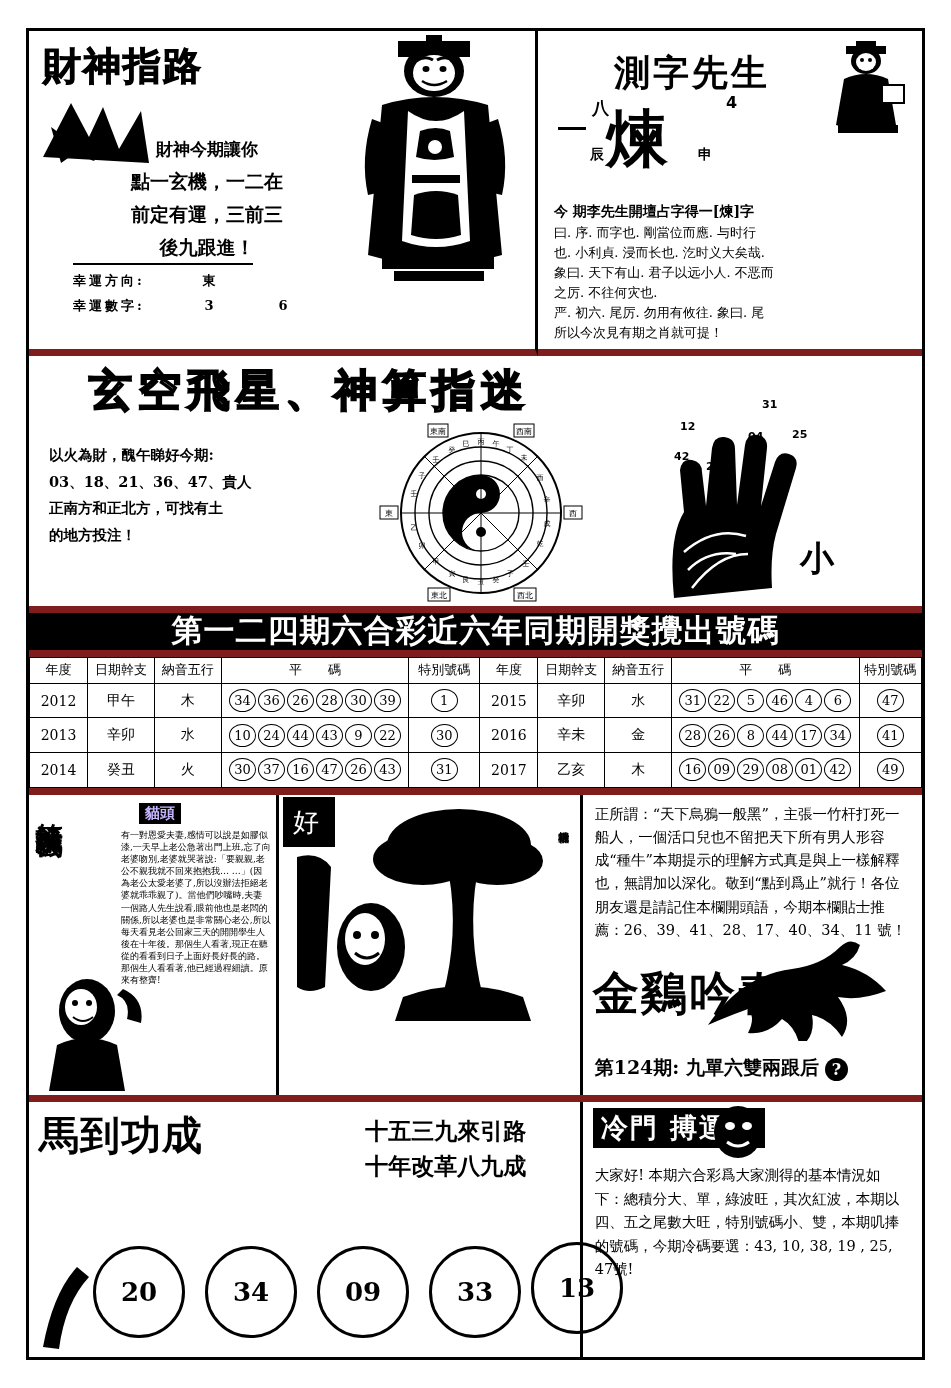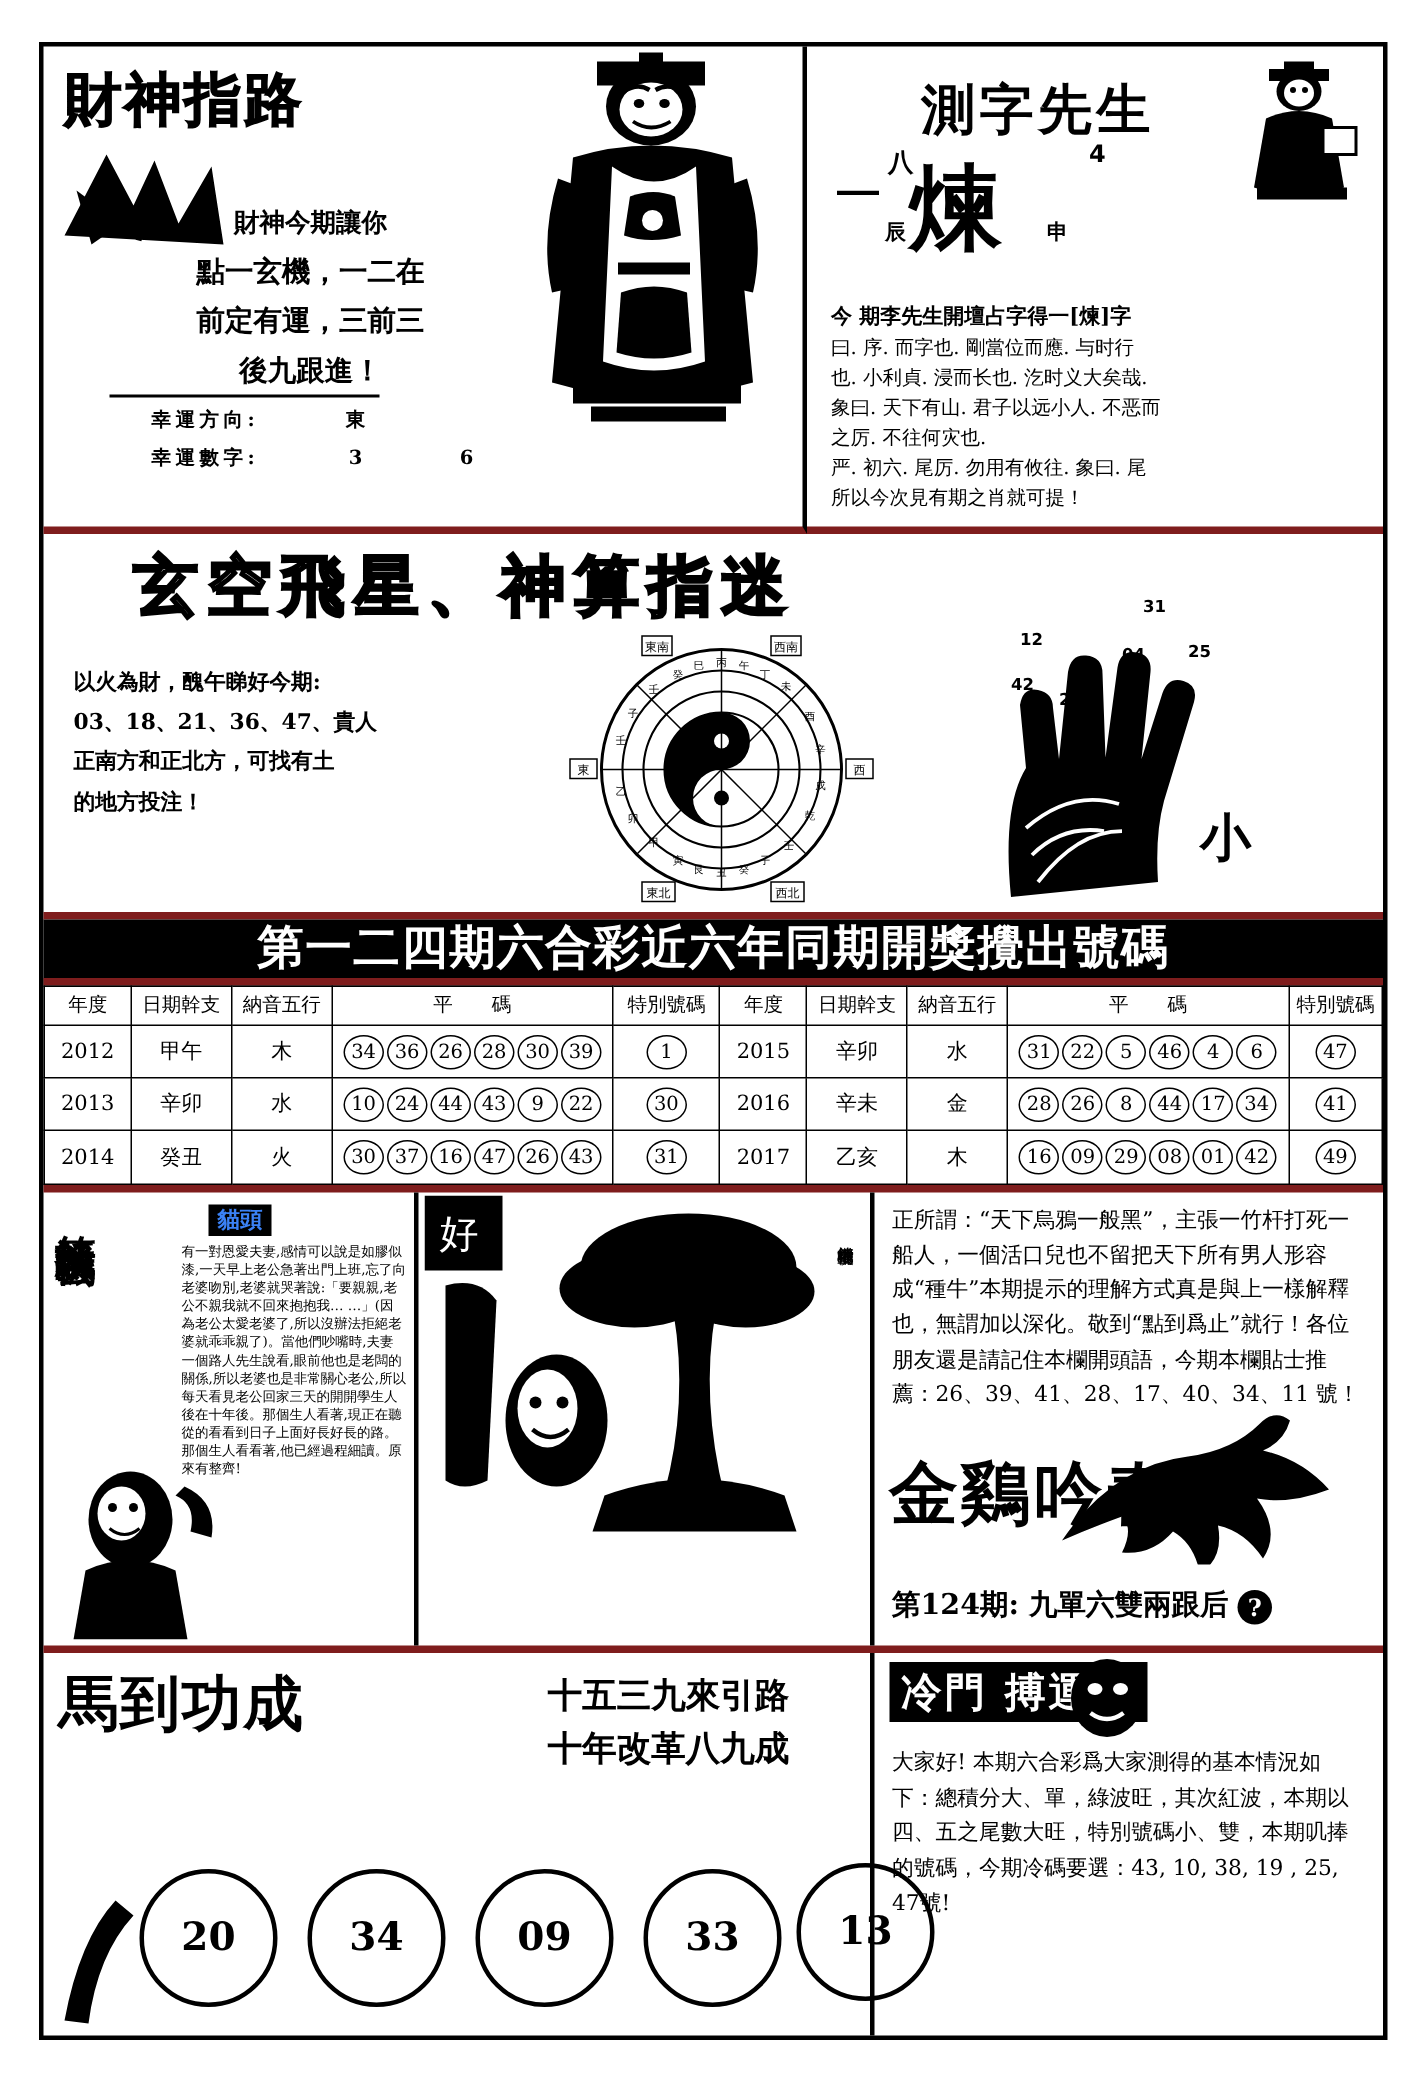--- a/index.html
+++ b/index.html
@@ -1,32 +1,32 @@
 <!DOCTYPE html>
 <html><head>
 <meta charset="utf-8">
 <style>
   html,body{margin:0;padding:0;background:#fff;}
   body{width:951px;height:1388px;font-family:"DejaVu Sans","Liberation Sans",sans-serif;color:#000;}
   .page{position:relative;width:951px;height:1388px;background:#fff;box-sizing:border-box;padding:28px 26px;}
   .frame{position:relative;width:100%;height:100%;border:3px solid #000;box-sizing:border-box;}
   .cell{position:absolute;box-sizing:border-box;}
-  .bb{border-bottom:5px solid #7f1d1d;}
+  .bb{border-bottom:7px solid #7f1d1d;}
   .br{border-right:3px solid #000;}
   .blk{background:#000;color:#fff;}
 
   
   #p1{left:0;top:0;width:57%;height:24.5%;}
   .title-cs{position:absolute;left:14px;top:10px;font-size:38px;font-weight:bold;letter-spacing:2px;
             font-family:"DejaVu Serif","Liberation Serif",serif;-webkit-text-stroke:1px #000;}
   .cs-verse{position:absolute;left:58px;top:104px;width:240px;font-size:19px;line-height:1.75;
             font-weight:bold;text-align:center;font-family:"DejaVu Serif",serif;}
   .cs-verse .l1{font-size:17px;}
   .lucky{position:absolute;left:44px;top:238px;font-size:13px;line-height:1.75;font-weight:bold;
-         font-family:"DejaVu Serif",serif;margin-left:28px;}
+         font-family:"DejaVu Serif",serif;}
   .lucky table{border-collapse:collapse;font-size:13px;font-weight:bold;}
   .lucky td{padding:1px 0;vertical-align:middle;}
   .lucky td.lbl{letter-spacing:3px;width:92px;}
   .lucky td.v1{width:88px;text-align:center;}
   .lucky td.v2{width:60px;text-align:center;}
   .swatch{display:inline-block;width:26px;height:11px;background:#000;vertical-align:middle;margin-right:4px;}
   .lucky-rule{position:absolute;left:44px;top:232px;width:180px;border-top:2px solid #000;}
   .deity{position:absolute;right:8px;top:4px;width:185px;height:255px;}
   .ink-fig{position:absolute;}
 
@@ -69,21 +69,21 @@
         border-radius:50%;font-size:13px;margin:0 1px;}
 
   
   #p6{left:0;top:57.6%;width:100%;height:23.2%;}
   .q1{position:absolute;left:0;top:0;width:28%;height:100%;}
   .q2{position:absolute;left:28%;top:0;width:34%;height:100%;}
   .q3{position:absolute;left:62%;top:0;width:38%;height:100%;}
   .joke-title{position:absolute;left:6px;top:6px;font-size:27px;font-weight:bold;line-height:1.05;
               font-family:"DejaVu Serif",serif;writing-mode:vertical-rl;letter-spacing:2px;}
   .sub-head{position:absolute;left:110px;top:8px;font-size:15px;font-weight:bold;
-            font-family:"DejaVu Serif",serif;background:#000;color:#3b82f6;padding:1px 6px;}
+            font-family:"DejaVu Serif",serif;background:#000;color:#c4b5fd;padding:1px 6px;}
   .joke-body{position:absolute;left:92px;top:34px;width:150px;font-size:9px;line-height:1.35;
              font-family:"DejaVu Serif",serif;}
   .q2-vert{position:absolute;font-size:11px;line-height:1.3;writing-mode:vertical-rl;
            font-family:"DejaVu Serif",serif;}
   .q3-text{position:absolute;left:12px;top:8px;width:93%;font-size:14.5px;line-height:1.6;
            font-family:"DejaVu Serif",serif;}
   .gold-title{position:absolute;left:10px;bottom:70px;font-size:46px;font-weight:bold;
               letter-spacing:2px;font-family:"DejaVu Serif",serif;}
   .q3-foot{position:absolute;left:12px;bottom:14px;font-size:19px;font-weight:bold;
            font-family:"DejaVu Serif",serif;}

